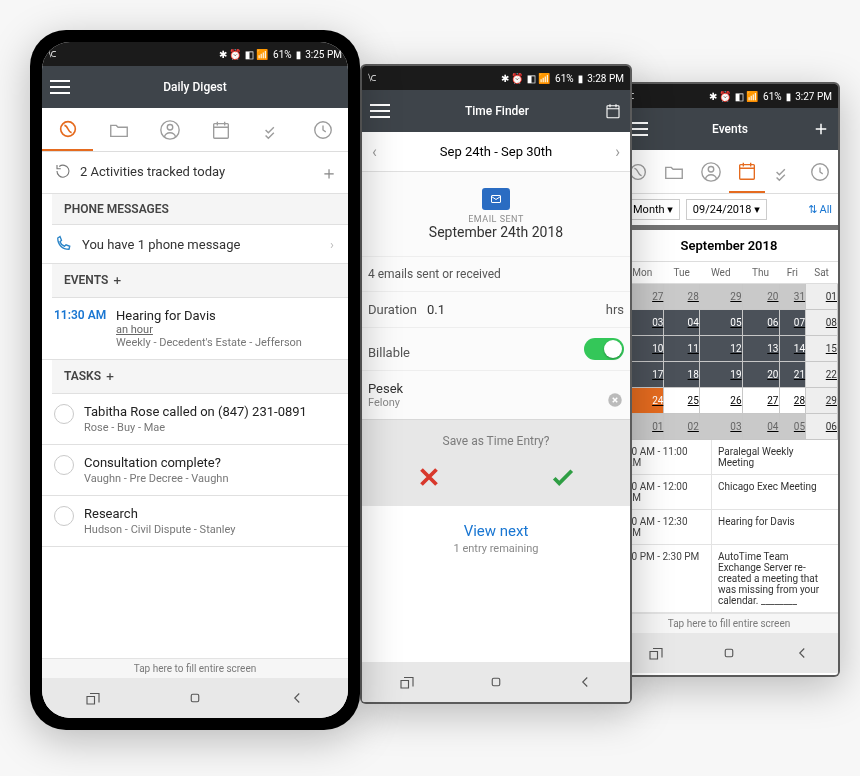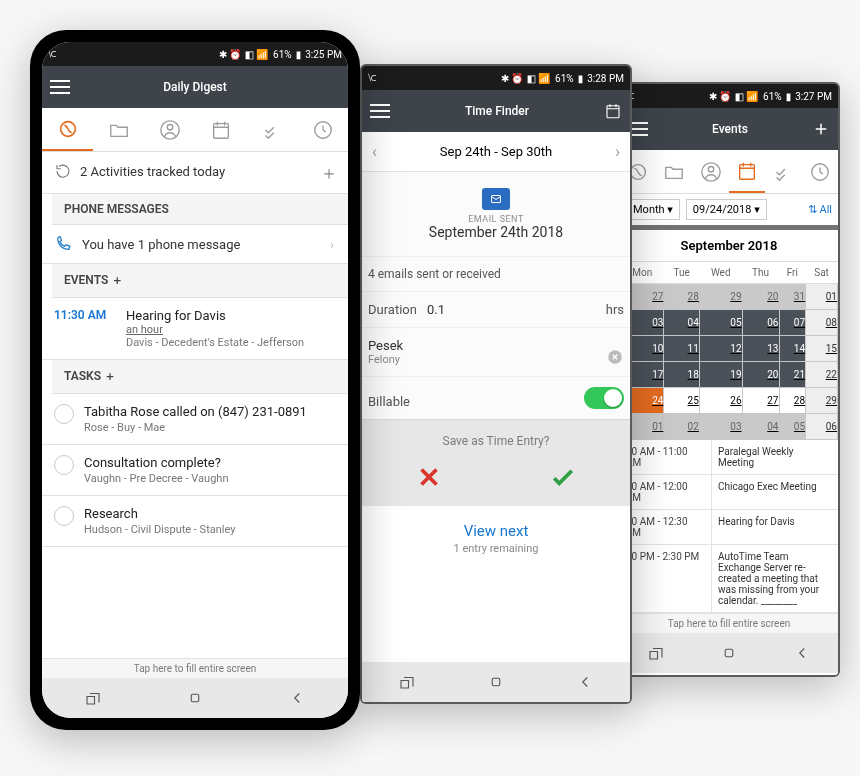--- a/index.html
+++ b/index.html
@@ -43,21 +43,21 @@
   .tabrow svg { width:22px; height:22px; }
 
   
   .row { border-bottom:1px solid #e0e0e0; background:#fff; padding:10px 12px; font-size:13px; color:#333; position:relative; }
   .row .plus { position:absolute; right:10px; top:50%; transform:translateY(-50%); color:#888; font-size:18px;}
   .sectionhdr { background:#f5f5f5; font-size:12px; font-weight:600; padding:8px 12px; color:#444; border-bottom:1px solid #e0e0e0; position:relative;margin-left:10px;}
   .phonecall { display:flex; align-items:center; gap:10px; }
   .phonecall svg{ width:18px; height:18px; color:#2a84c7;}
   .chev { color:#bbb; position:absolute; right:14px; }
 
-  .event { display:flex; gap:10px; padding:10px 12px; border-bottom:1px solid #e0e0e0;}
+  .event { display:flex; padding:10px 12px; border-bottom:1px solid #e0e0e0;}
   .event .time { color:#1976d2; font-size:12px; font-weight:600; white-space:nowrap; width:62px;}
   .event .body .t1{font-size:13px; color:#222;}
   .event .body .t2{font-size:11px; color:#666;text-decoration:underline;}
   .event .body .t3{font-size:11px; color:#777;}
 
   .task { display:flex; gap:10px; padding:10px 12px; border-bottom:1px solid #e0e0e0; }
   .task .circ { width:20px; height:20px; border:1.5px solid #c9c9c9; border-radius:50%; flex:0 0 20px;}
   .task .body .t1{font-size:13px; color:#222;}
   .task .body .t2{font-size:11px; color:#777; margin-top:2px;}
 
@@ -396,32 +396,32 @@
       </div>
       <div class="tf-row" style="border-top:1px solid #eee;">
         <span style="font-size:12px;color:#555;">4 emails sent or received</span>
       </div>
       <div class="tf-row">
         <span class="lab">Duration</span>
         <span style="flex:1; padding-left:10px; color:#333;">0.1</span>
         <span class="lab">hrs</span>
       </div>
       <div class="tf-row">
+        <span class="lab">Billable</span>
+        <div class="toggle"></div>
+      </div>
+      <div class="tf-row">
         <div>
           <div style="font-size:13px;color:#333;">Pesek</div>
           <div style="font-size:11px;color:#888;">Felony</div>
         </div>
         <svg class="xicon" viewBox="0 0 24 24" fill="currentColor">
             <circle cx="12" cy="12" r="9"></circle>
             <path d="M9 9l6 6M15 9l-6 6" stroke="#fff" stroke-width="2"></path>
           </svg>
-      </div>
-      <div class="tf-row">
-        <span class="lab">Billable</span>
-        <div class="toggle"></div>
       </div>
       <div class="tf-save">Save as Time Entry?</div>
       <div class="tf-actions">
         <svg class="x" viewBox="0 0 24 24" fill="none" stroke="currentColor" stroke-width="3">
             <path d="M6 6l12 12M18 6L6 18"></path>
           </svg>
         <svg class="ck" viewBox="0 0 24 24" fill="none" stroke="currentColor" stroke-width="3">
             <path d="M5 13l4 4L19 7"></path>
           </svg>
       </div>
@@ -523,21 +523,21 @@
       </div>
       <div class="sectionhdr">
         <span>EVENTS</span>
         <span class="plus">＋</span>
       </div>
       <div class="event">
         <div class="time">11:30 AM</div>
         <div class="body">
           <div class="t1">Hearing for Davis</div>
           <div class="t2">an hour</div>
-          <div class="t3">Davis - Decedent's Estate - Jefferson</div>
+          <div class="t3">Weekly - Decedent's Estate - Jefferson</div>
         </div>
       </div>
       <div class="sectionhdr">
         <span>TASKS</span>
         <span class="plus">＋</span>
       </div>
       <div id="tasklist">
           <div class="task">
             <div class="circ"></div>
             <div class="body">

